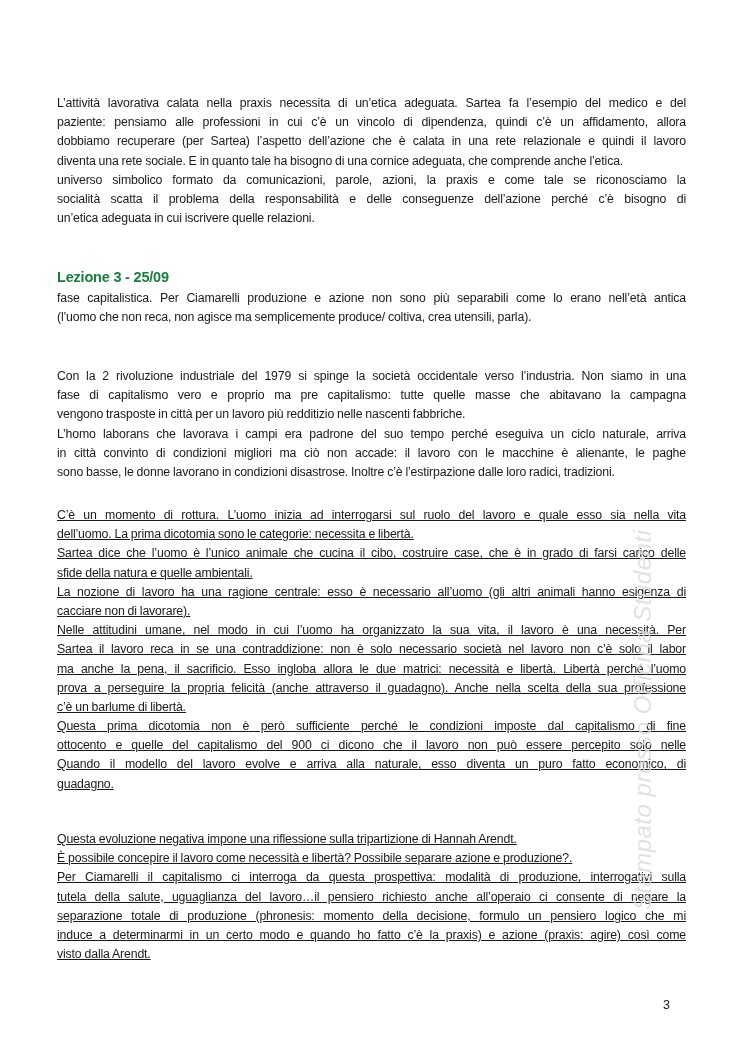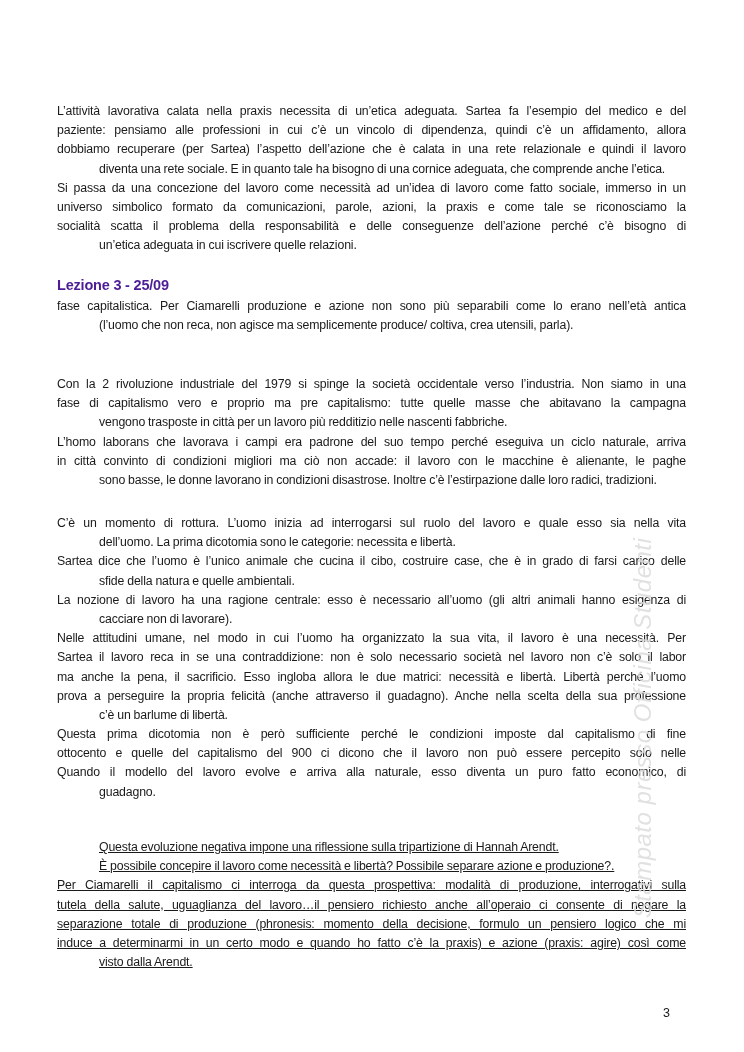--- a/index.html
+++ b/index.html
@@ -10,21 +10,21 @@
     body {
       width: 744px;
       height: 1052px;
       position: relative;
       overflow: hidden;
       font-family: "Liberation Sans", "DejaVu Sans", sans-serif;
       color: #1a1a1a;
     }
     .page {
       position: absolute;
-      left: 0; top: 8px;
+      left: 0; top: 0;
       width: 744px;
       height: 895px;
       background: #ffffff;
     }
     .text-block {
       position: absolute;
       left: 57px;
       width: 629px;
     }
     .line {
@@ -34,30 +34,29 @@
       font-size: 12.3px;
       white-space: nowrap;
       text-align: justify;
       text-align-last: justify;
       letter-spacing: -0.15px;
       word-spacing: -0.3px;
     }
     .line.last {
       text-align: right;
       text-align-last: left;
-      margin-left: 42px;
     }
     .heading {
       position: absolute;
       left: 57px;
       top: 267px;
       font-size: 14.5px;
       font-weight: bold;
       line-height: 20px;
-      color: #4c1d95;
+      color: #15803d;
       letter-spacing: -0.2px;
     }
     .page-number {
       position: absolute;
       left: 663px;
       top: 997px;
       font-size: 12.5px;
       line-height: 16px;
       color: #1a1a1a;
     }
@@ -81,21 +80,20 @@
 <div class="page">
 
   <div class="text-block" style="top: 94px;">
     <div>
       <span class="line">L’attività lavorativa calata nella praxis necessita di un’etica adeguata. Sartea fa l’esempio del medico e del</span>
       <span class="line">paziente: pensiamo alle professioni in cui c’è un vincolo di dipendenza, quindi c’è un affidamento, allora</span>
       <span class="line">dobbiamo recuperare (per Sartea) l’aspetto dell’azione che è calata in una rete relazionale e quindi il lavoro</span>
       <span class="line last">diventa una rete sociale. E in quanto tale ha bisogno di una cornice adeguata, che comprende anche l’etica.</span>
     </div>
     <div>
-      <span class="line">Si passa da una concezione del lavoro come necessità ad un’idea di lavoro come fatto sociale, immerso in un</span>
       <span class="line">universo simbolico formato da comunicazioni, parole, azioni, la praxis e come tale se riconosciamo la</span>
       <span class="line">socialità scatta il problema della responsabilità e delle conseguenze dell’azione perché c’è bisogno di</span>
       <span class="line last">un’etica adeguata in cui iscrivere quelle relazioni.</span>
     </div>
   </div>
 
   <div class="heading">Lezione 3 - 25/09</div>
 
   <div class="text-block" style="top: 289px;">
     <div>
@@ -110,21 +108,21 @@
       <span class="line">fase di capitalismo vero e proprio ma pre capitalismo: tutte quelle masse che abitavano la campagna</span>
       <span class="line last">vengono trasposte in città per un lavoro più redditizio nelle nascenti fabbriche.</span>
     </div>
     <div>
       <span class="line">L’homo laborans che lavorava i campi era padrone del suo tempo perché eseguiva un ciclo naturale, arriva</span>
       <span class="line">in città convinto di condizioni migliori ma ciò non accade: il lavoro con le macchine è alienante, le paghe</span>
       <span class="line last">sono basse, le donne lavorano in condizioni disastrose. Inoltre c’è l’estirpazione dalle loro radici, tradizioni.</span>
     </div>
   </div>
 
-  <div class="text-block" style="top: 506px;">
+  <div class="text-block" style="top: 506px; text-decoration: underline;">
     <div>
       <span class="line">C’è un momento di rottura. L’uomo inizia ad interrogarsi sul ruolo del lavoro e quale esso sia nella vita</span>
       <span class="line last">dell’uomo. La prima dicotomia sono le categorie: necessita e libertà.</span>
     </div>
     <div>
       <span class="line">Sartea dice che l’uomo è l’unico animale che cucina il cibo, costruire case, che è in grado di farsi carico delle</span>
       <span class="line last">sfide della natura e quelle ambientali.</span>
     </div>
     <div>
       <span class="line">La nozione di lavoro ha una ragione centrale: esso è necessario all’uomo (gli altri animali hanno esigenza di</span>

